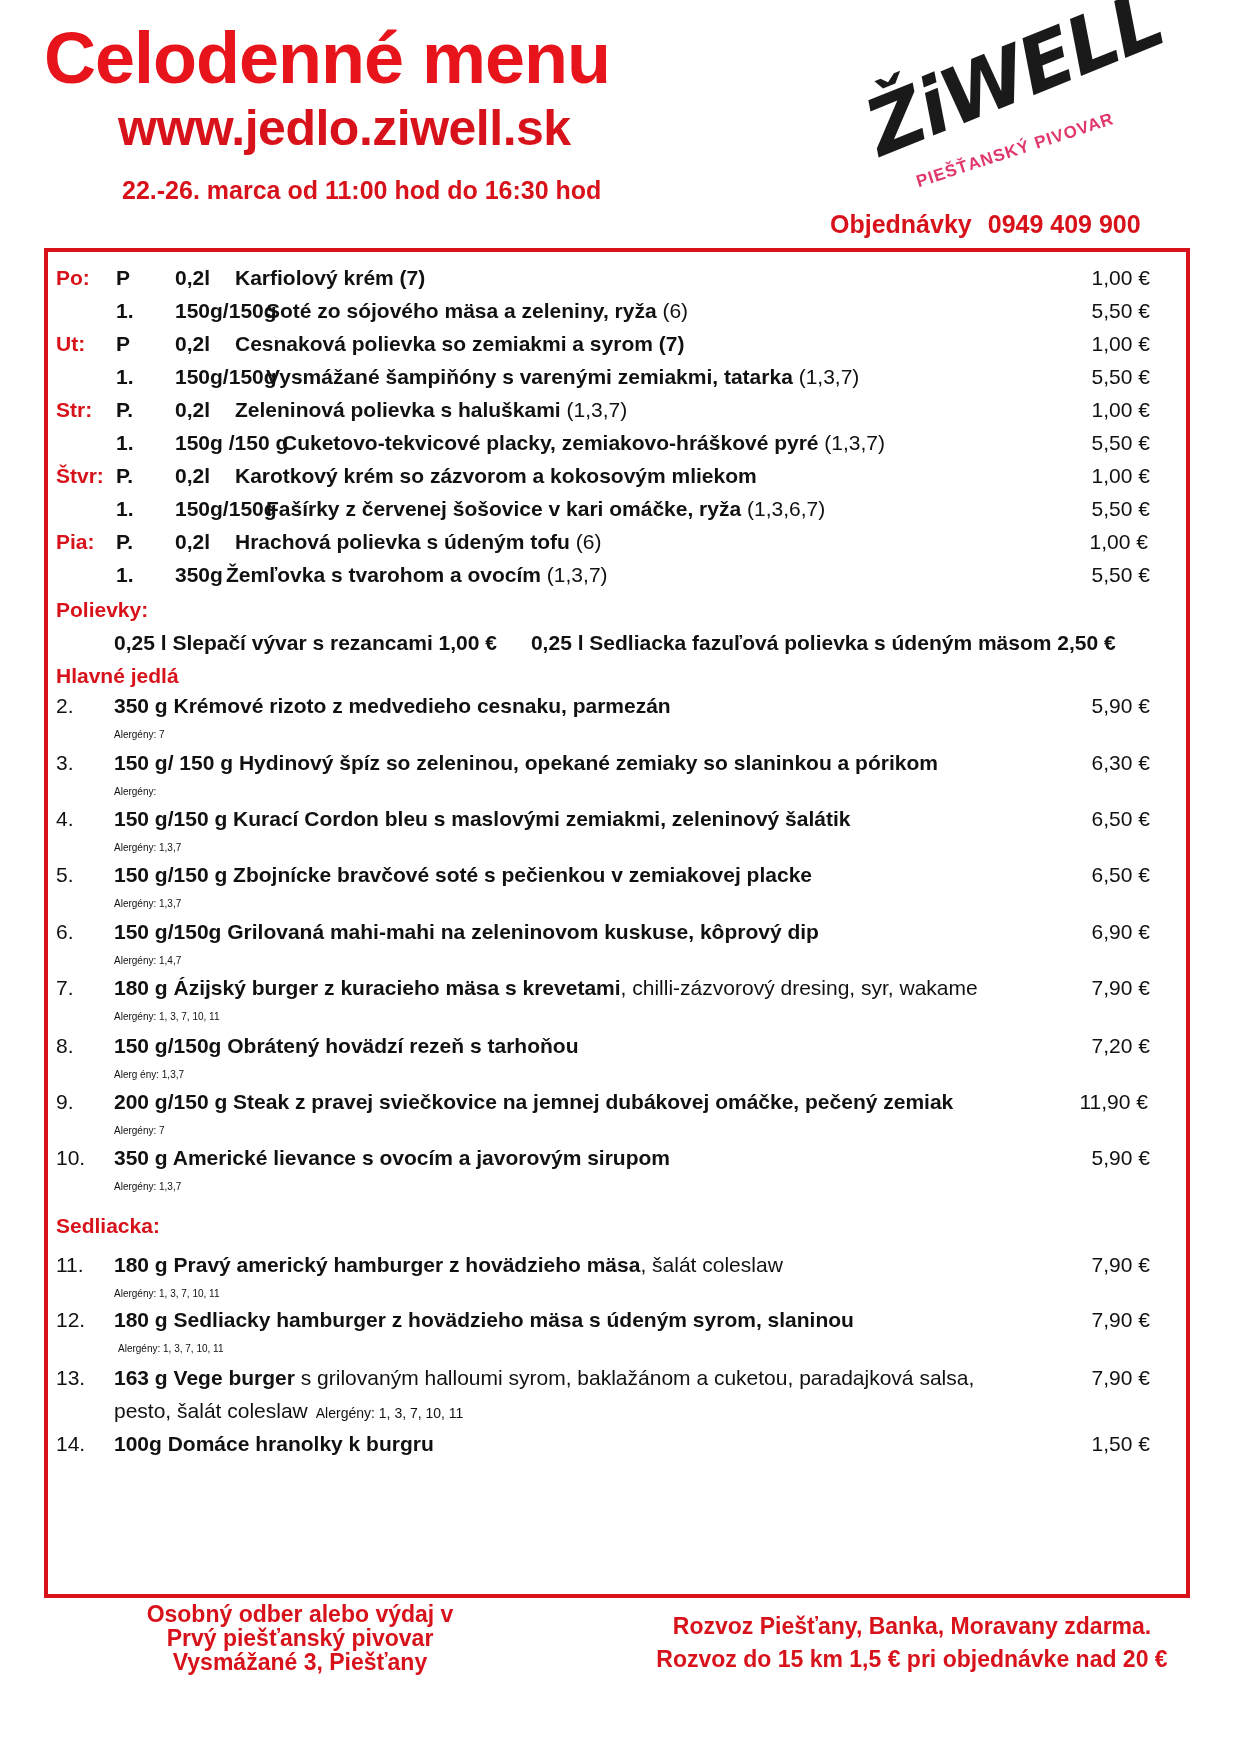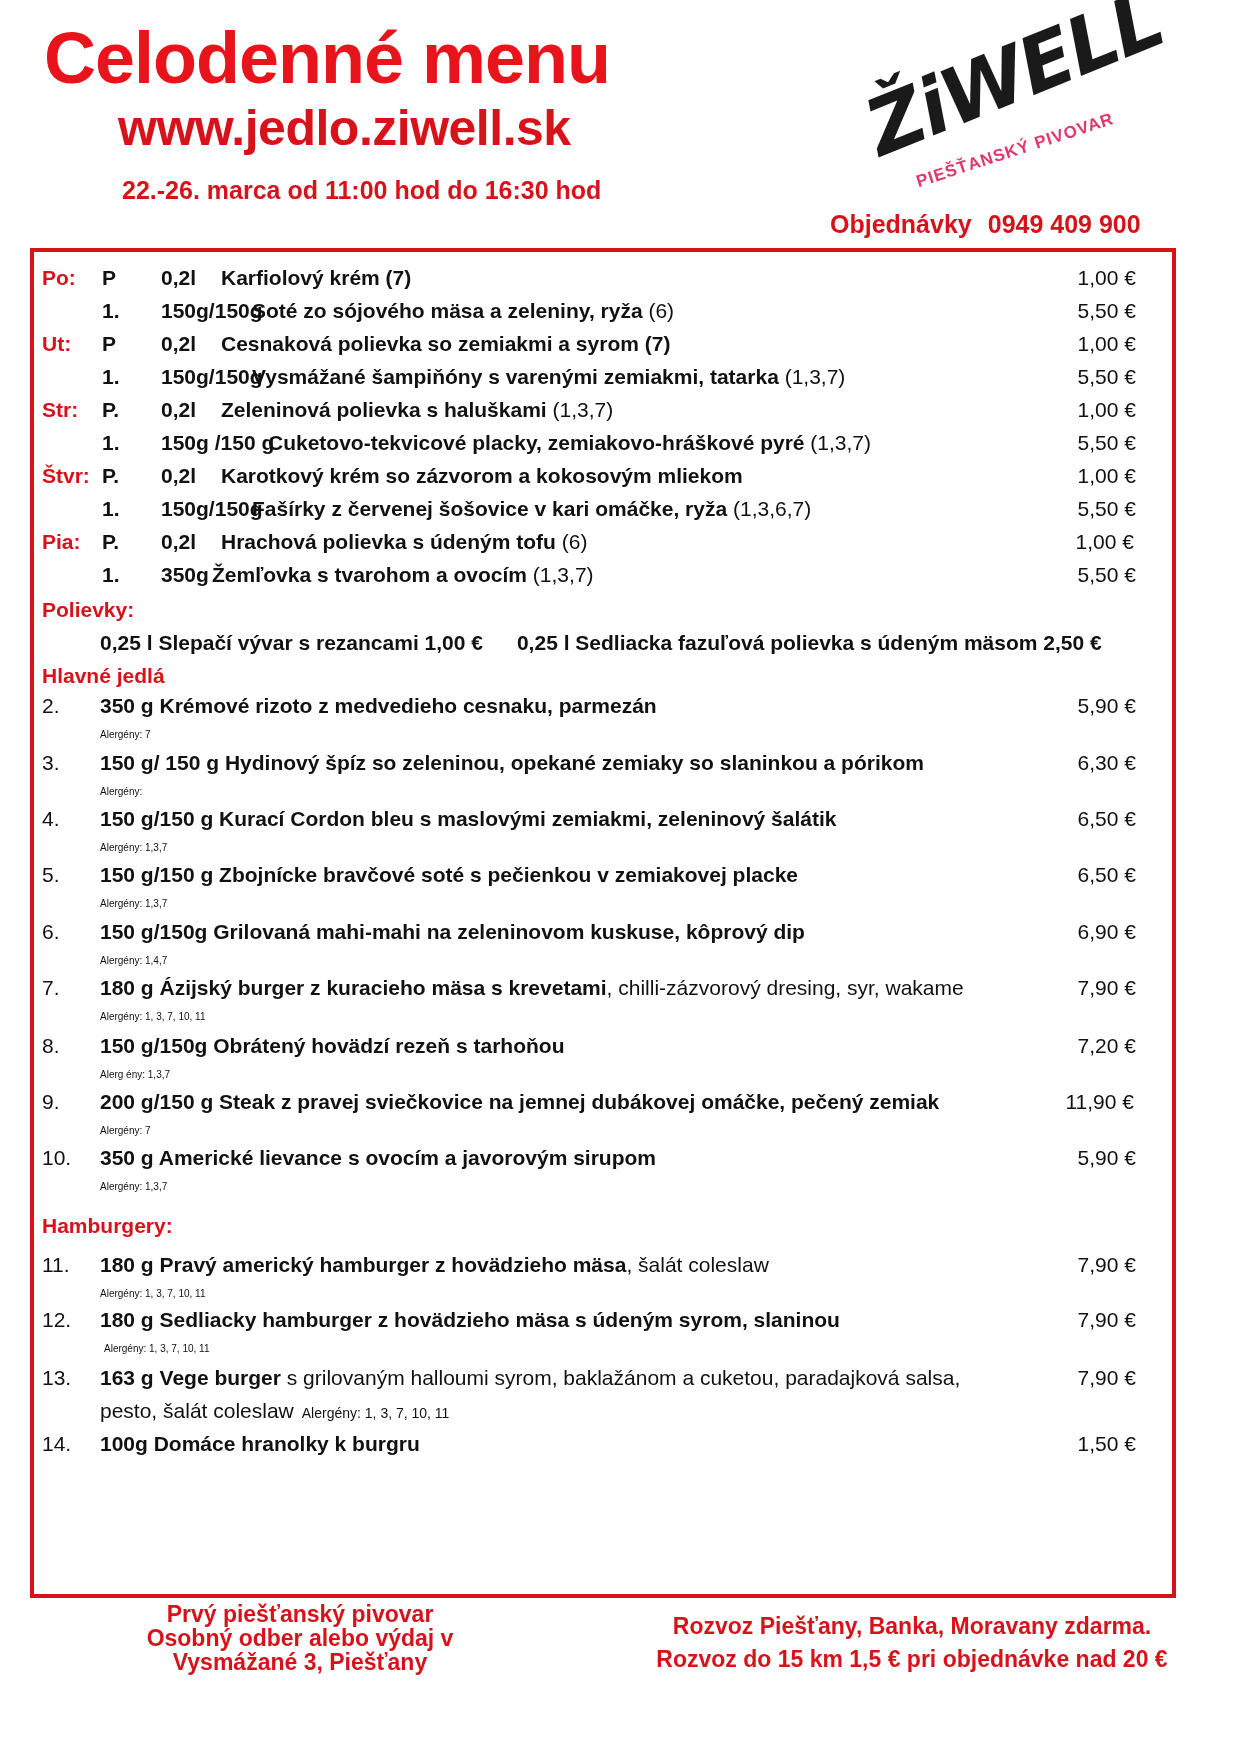--- a/index.html
+++ b/index.html
@@ -10,21 +10,21 @@
   .website { position: absolute; left: 118px; top: 103px; font-size: 50px; font-weight: bold; color: #d8121a; letter-spacing: -0.5px; line-height: 1; }
   .dates { position: absolute; left: 122px; top: 178px; font-size: 25px; font-weight: bold; color: #d8121a; line-height: 1; }
 
   .logo { position: absolute; left: 875px; top: 60px; width: 270px; height: 150px; }
   .logo-main { position: absolute; left: 10px; top: 30px; font-family: "DejaVu Sans", sans-serif; font-size: 78px; font-weight: bold; color: #1a1a1a; transform: rotate(-22deg); transform-origin: left bottom; letter-spacing: -2px; line-height: 1; font-style: italic; }
   .logo-sub { position: absolute; left: 45px; top: 112px; font-size: 17px; color: #e0386a; transform: rotate(-18deg); transform-origin: left bottom; letter-spacing: 1px; font-weight: bold; white-space: nowrap; }
 
   .orders { position: absolute; left: 830px; top: 210px; font-size: 25px; font-weight: bold; color: #d8121a; white-space: nowrap; }
   .orders .phone { margin-left: 16px; }
 
-  .menu-box { position: absolute; left: 30px; top: 248px; width: 1146px; height: 1350px; border: 4px solid #d8121a; text-align: center; }
+  .menu-box { position: absolute; left: 44px; top: 248px; width: 1146px; height: 1350px; border: 4px solid #d8121a; text-align: center; }
 
   .row { position: absolute; left: 0; right: 0; height: 32px; font-size: 21px; line-height: 32px; white-space: nowrap; }
   .row .day { position: absolute; left: 8px; color: #d8121a; font-weight: bold; }
   .row .kind { position: absolute; left: 68px; font-weight: bold; }
   .row .qty { position: absolute; left: 127px; font-weight: bold; }
   .row .desc { position: absolute; left: 187px; font-weight: bold; }
   .row .desc .norm { font-weight: normal; }
   .row .price { position: absolute; right: 36px; font-weight: normal; }
 
   .section { position: absolute; left: 8px; font-size: 21px; font-weight: bold; color: #d8121a; line-height: 32px; }
@@ -196,21 +196,21 @@
   </div>
   <div class="allergen" style="top:870px">Alergény: 7</div>
 
   <div class="dish" style="top:890px">
     <span class="num">10.</span>
     <span class="name"><span>350 g  Americké lievance s ovocím a javorovým sirupom</span><span class="norm"></span></span>
     <span class="price">5,90 €</span>
   </div>
   <div class="allergen" style="top:926px">Alergény: 1,3,7</div>
 
-  <div class="section" style="top:958px">Hamburgery:</div>
+  <div class="section" style="top:958px">Sedliacka:</div>
 
   <div class="dish" style="top:997px">
     <span class="num">11.</span>
     <span class="name"><span>180 g Pravý americký hamburger z hovädzieho mäsa</span><span class="norm">, šalát coleslaw</span></span>
     <span class="price">7,90 €</span>
   </div>
   <div class="allergen" style="top:1033px">Alergény: 1, 3, 7, 10, 11</div>
 
   <div class="dish" style="top:1052px">
     <span class="num">12.</span>
@@ -229,20 +229,20 @@
   </div>
 
   <div class="dish" style="top:1176px">
     <span class="num">14.</span>
     <span class="name"><span>100g Domáce hranolky k burgru</span><span class="norm"></span></span>
     <span class="price">1,50 €</span>
   </div>
 </div>
 
 <div class="footer-left">
+  <div>Osobný odber alebo výdaj v</div>
   <div>Prvý piešťanský pivovar</div>
-  <div>Osobný odber alebo výdaj v</div>
   <div>Vysmážané 3, Piešťany</div>
 </div>
 <div class="footer-right">
   <div>Rozvoz Piešťany, Banka, Moravany zdarma.</div>
   <div>Rozvoz do 15 km 1,5 € pri objednávke nad 20 €</div>
 </div>
 
 </body></html>

